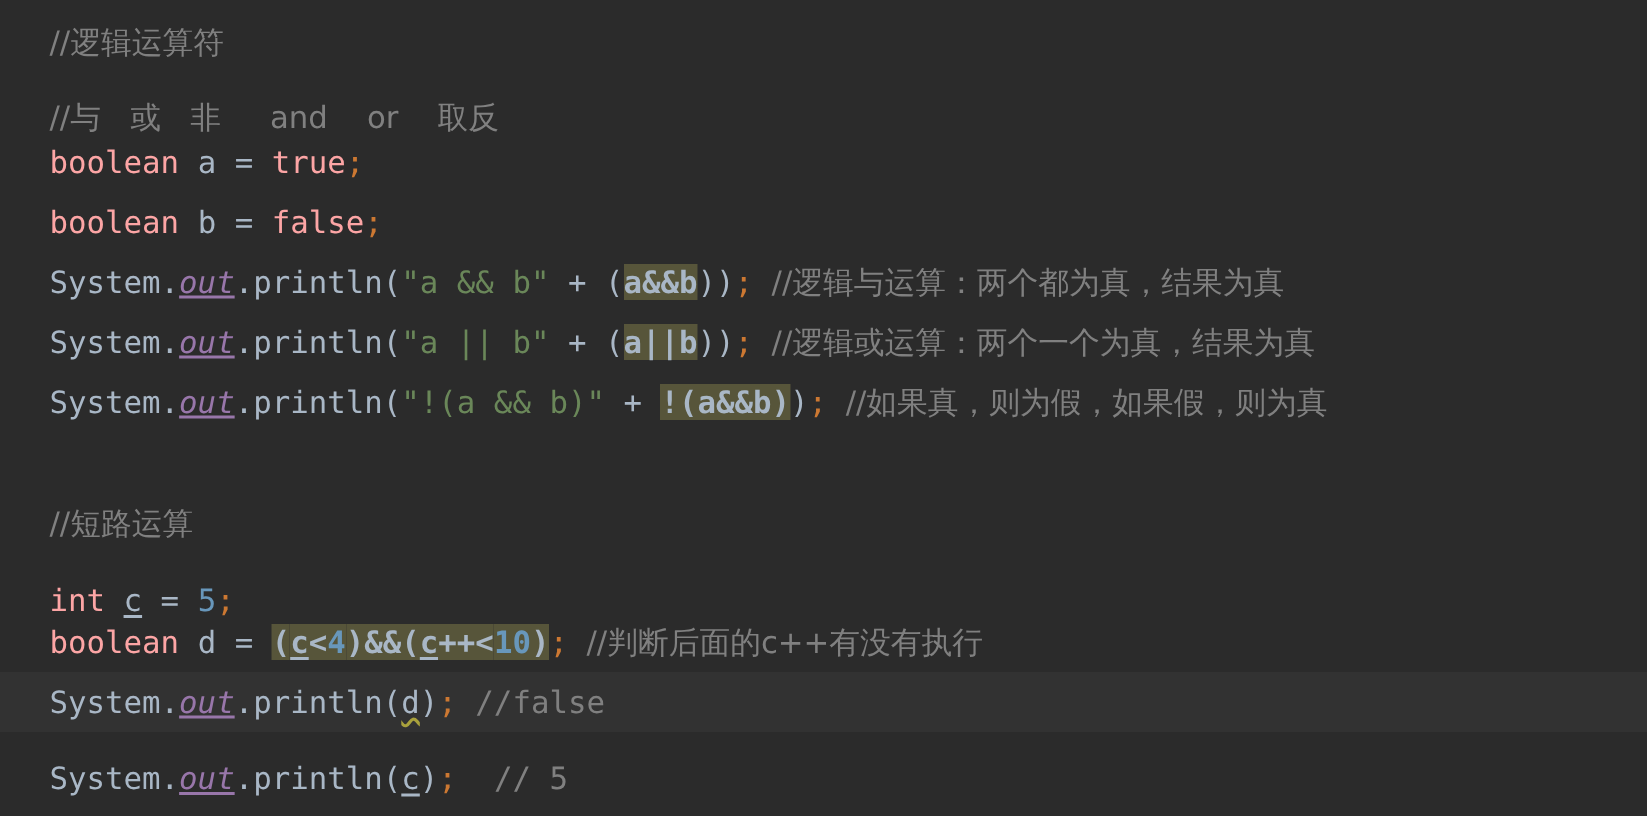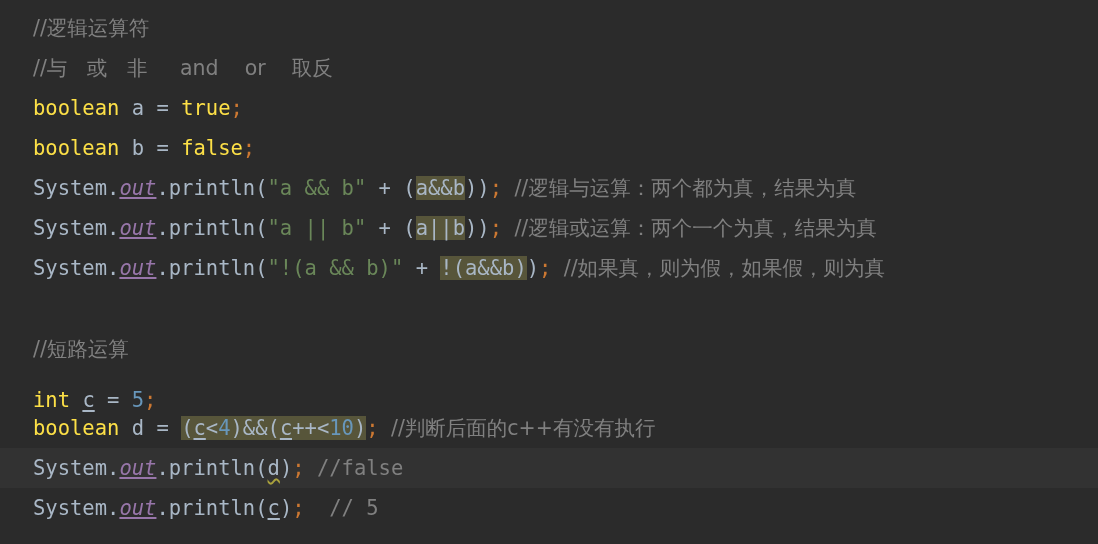--- a/index.html
+++ b/index.html
@@ -29,40 +29,40 @@
     left:0; right:0;
     height:40px;
     line-height:40px;
     white-space:pre;
     padding-left:33px;
   }
   .line.caret { background:#323232; }
 
   
   .cmt   { color:#808080; }
-  .kw    { color:#fde047; }
+  .kw    { color:#fca5a5; }
   .str   { color:#6a8759; }
   .num   { color:#6897bb; }
   .fld   { color:#9876aa; font-style:italic;text-decoration:underline; }
   .pln   { color:#a9b7c6; }
   .semi  { color:#cc7832; }
   .ident { color:#a9b7c6; }
 
   
   .under { text-decoration:underline; text-decoration-color:#a9b7c6; text-underline-offset:3px; }
 
   
   .wavy {
     text-decoration:underline wavy #a9a13c;
     text-decoration-skip-ink:none;
     text-underline-offset:3px;
   }
 
   
-  .hl { background:#57553a; }
+  .hl { background:#57553a;font-weight:bold; }
 
   
   .cjk { font-family:"DejaVu Sans", "Liberation Serif", serif; }
 
   
   #top-clip {
     position:absolute;
     top:-32px; left:0; right:0;
     height:40px; line-height:40px;
     white-space:pre;
@@ -70,26 +70,26 @@
     opacity:.55;
   }
 </style>
 </head>
 <body>
 
 <div id="editor">
   <div id="top-clip"></div>
   <div id="lines-host">
       <div class="line" style="top: 8px;"><span class="cmt cjk">//逻辑运算符</span></div>
-      <div class="line" style="top: 48px;"><span class="cmt cjk">//与   或   非     and    or    取反</span></div>
+      <div class="line" style="top: 58px;"><span class="cmt cjk">//与   或   非     and    or    取反</span></div>
       <div class="line" style="top: 88px;"><span class="kw">boolean</span><span class="pln"> </span><span class="ident">a</span><span class="pln"> = </span><span class="kw">true</span><span class="semi">;</span></div>
       <div class="line" style="top: 128px;"><span class="kw">boolean</span><span class="pln"> </span><span class="ident">b</span><span class="pln"> = </span><span class="kw">false</span><span class="semi">;</span></div>
       <div class="line" style="top: 168px;"><span class="pln">System</span><span class="pln">.</span><span class="fld">out</span><span class="pln">.println(</span><span class="str">"a &amp;&amp; b"</span><span class="pln"> + (</span><span class="pln hl">a&amp;&amp;b</span><span class="pln">))</span><span class="semi">;</span><span class="pln"> </span><span class="cmt cjk">//逻辑与运算：两个都为真，结果为真</span></div>
       <div class="line" style="top: 208px;"><span class="pln">System</span><span class="pln">.</span><span class="fld">out</span><span class="pln">.println(</span><span class="str">"a || b"</span><span class="pln"> + (</span><span class="pln hl">a||b</span><span class="pln">))</span><span class="semi">;</span><span class="pln"> </span><span class="cmt cjk">//逻辑或运算：两个一个为真，结果为真</span></div>
       <div class="line" style="top: 248px;"><span class="pln">System</span><span class="pln">.</span><span class="fld">out</span><span class="pln">.println(</span><span class="str">"!(a &amp;&amp; b)"</span><span class="pln"> + </span><span class="pln hl">!(a&amp;&amp;b)</span><span class="pln">)</span><span class="semi">;</span><span class="pln"> </span><span class="cmt cjk">//如果真，则为假，如果假，则为真</span></div>
       <div class="line" style="top: 288px;"></div>
       <div class="line" style="top: 329px;"><span class="cmt cjk">//短路运算</span></div>
       <div class="line" style="top: 380px;"><span class="kw">int</span><span class="pln"> </span><span class="ident under">c</span><span class="pln"> = </span><span class="num">5</span><span class="semi">;</span></div>
       <div class="line" style="top: 408px;"><span class="kw">boolean</span><span class="pln"> </span><span class="ident">d</span><span class="pln"> = </span><span class="pln hl">(</span><span class="pln hl under">c</span><span class="pln hl">&lt;</span><span class="num hl">4</span><span class="pln hl">)&amp;&amp;(</span><span class="pln hl under">c</span><span class="pln hl">++&lt;</span><span class="num hl">10</span><span class="pln hl">)</span><span class="semi">;</span><span class="pln"> </span><span class="cmt cjk">//判断后面的c++有没有执行</span></div>
       <div class="line caret" style="top: 448px;"><span class="pln">System</span><span class="pln">.</span><span class="fld">out</span><span class="pln">.println(</span><span class="ident wavy">d</span><span class="pln">)</span><span class="semi">;</span><span class="pln"> </span><span class="cmt">//false</span></div>
-      <div class="line" style="top: 488px;"><span class="pln">System</span><span class="pln">.</span><span class="fld">out</span><span class="pln">.println(</span><span class="ident under">c</span><span class="pln">)</span><span class="semi">;</span><span class="pln">  </span><span class="cmt">// 5</span></div>
+      <div class="line" style="top: 499px;"><span class="pln">System</span><span class="pln">.</span><span class="fld">out</span><span class="pln">.println(</span><span class="ident under">c</span><span class="pln">)</span><span class="semi">;</span><span class="pln">  </span><span class="cmt">// 5</span></div>
     </div>
 </div>
 
 </body></html>

